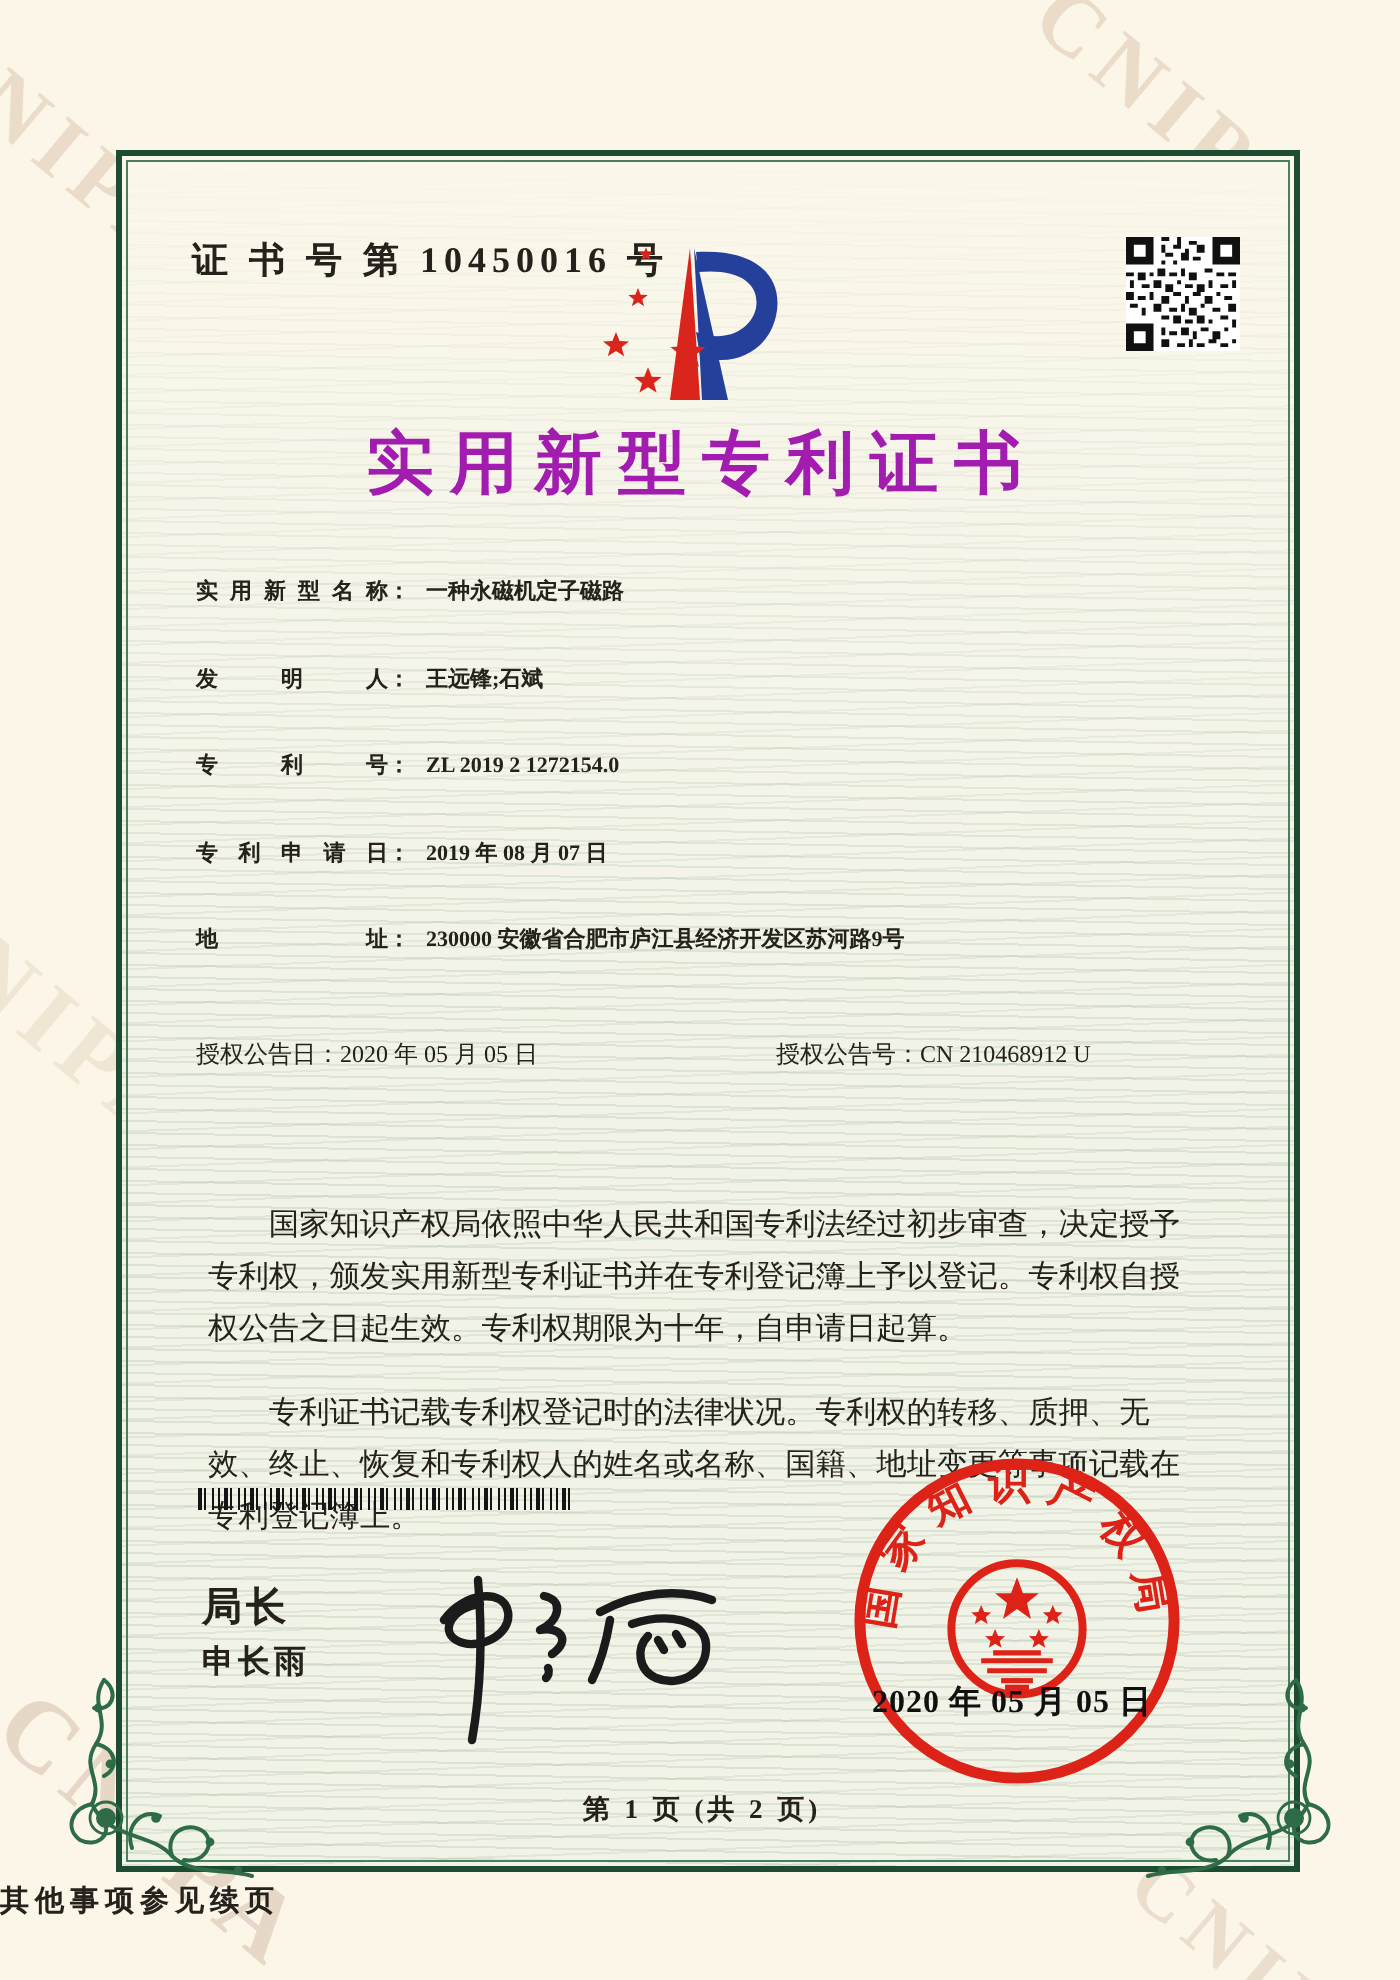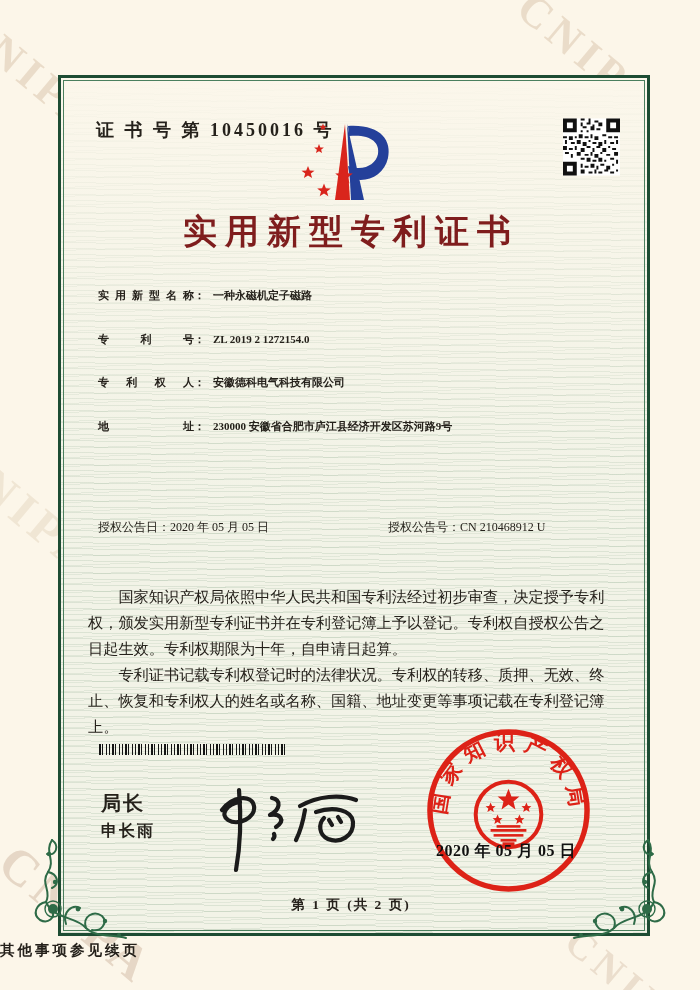--- a/index.html
+++ b/index.html
@@ -30,32 +30,32 @@
       repeating-linear-gradient(-2deg, rgba(128,162,132,.15) 0 1px, rgba(0,0,0,0) 1px 9px),
       #f2f3e7;
   }
   .frame::before{
     content:"";position:absolute;inset:2px;border:1px solid #4a7f5e;pointer-events:none;
   }
   
   .cert-no{left:96px;top:118px;font-size:18px;letter-spacing:3px;font-weight:600;}
   .title{
     left:58px;top:209px;width:586px;text-align:center;
-    font-size:34px;font-weight:600;letter-spacing:8px;color:#7f1d1d;
+    font-size:34px;font-weight:600;letter-spacing:8px;color:#a21caf;
   }
   
   .fields{left:98px;top:288px;width:480px;}
   .frow{height:24px;margin-bottom:19.5px;font-size:11px;font-weight:600;white-space:nowrap;}
   .flabel{display:inline-block;width:96px;text-align:justify;text-align-last:justify;vertical-align:top;}
   .fcolon{display:inline-block;margin-right:8px;}
   .grant{left:98px;top:519px;width:520px;font-size:12px;font-weight:400;white-space:nowrap;}
   .grant .g2{position:absolute;left:274px;top:0;margin-left:16px;}
   
   .paras{left:88px;top:584px;width:530px;font-size:15.2px;line-height:26px;font-weight:500;}
-  .paras p{margin:0;text-indent:2em;font-family:Liberation Serif, serif;}
+  .paras p{margin:16px;text-indent:2em;font-family:Liberation Serif, serif;}
   
   .barcode{
     left:99px;top:744px;width:186px;height:11px;
     background:repeating-linear-gradient(90deg,#141414 0 2px,transparent 2px 3px,#141414 3px 4px,transparent 4px 7px,#141414 7px 8px,transparent 8px 10px,#141414 10px 11px,transparent 11px 13px);
   }
   .director-title{left:101px;top:790px;font-size:20px;letter-spacing:2px;font-weight:600;}
   .director-name{left:101px;top:821px;font-size:16px;letter-spacing:2px;font-weight:600;}
   .sig{left:208px;top:784px;}
   .seal-date{
     left:436px;top:841px;font-size:16px;font-weight:700;color:#101010;
@@ -148,24 +148,27 @@
   </g>
 </svg>
 
 <div class="abs z title">实用新型专利证书</div>
 
 <div class="abs z fields">
   <div class="frow">
     <span class="flabel">实用新型名称</span><span class="fcolon">：</span><span>一种永磁机定子磁路</span>
   </div>
   <div class="frow">
+    <span class="flabel">发明人</span><span class="fcolon">：</span><span>王远锋;石斌</span>
+  </div>
+  <div class="frow">
     <span class="flabel">专利号</span><span class="fcolon">：</span><span>ZL 2019 2 1272154.0</span>
   </div>
   <div class="frow">
-    <span class="flabel">专利权人</span><span class="fcolon">：</span><span>安徽德科电气科技有限公司</span>
+    <span class="flabel">专利申请日</span><span class="fcolon">：</span><span>2019 年 08 月 07 日</span>
   </div>
   <div class="frow">
     <span class="flabel">地址</span><span class="fcolon">：</span><span>230000 安徽省合肥市庐江县经济开发区苏河路9号</span>
   </div>
 </div>
 
 <div class="abs z grant">
   <span>授权公告日</span><span>：</span><span>2020 年 05 月 05 日</span>
   <span class="g2"><span>授权公告号</span><span>：</span><span>CN 210468912 U</span></span>
 </div>

